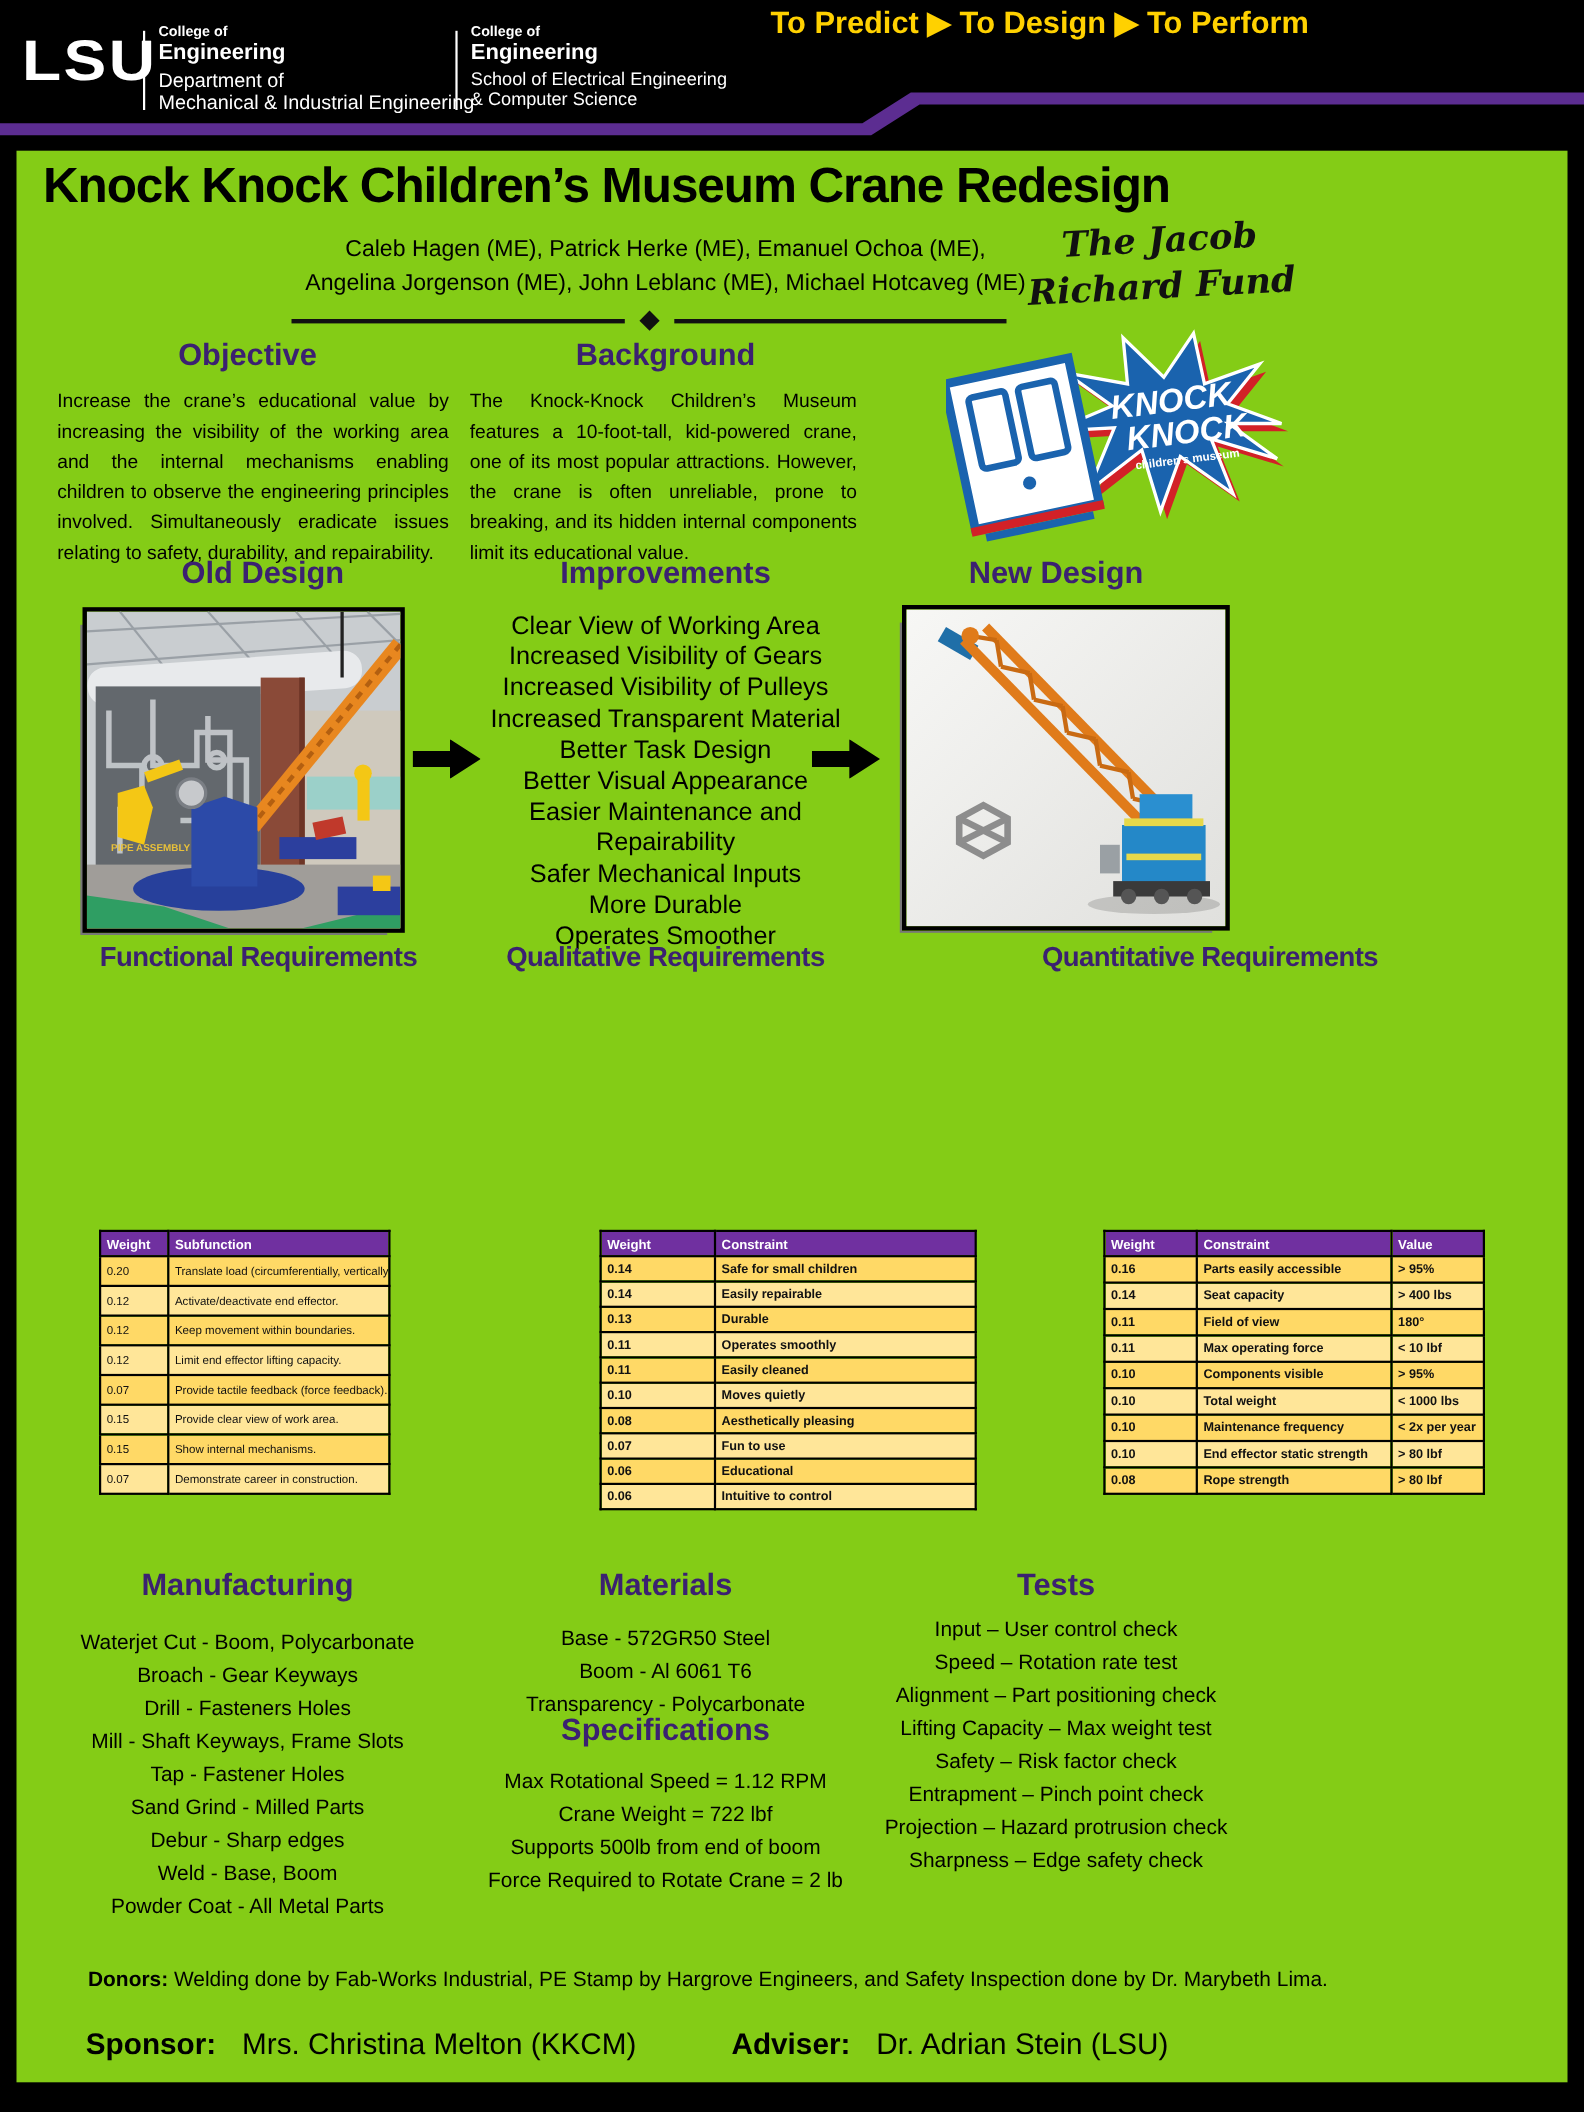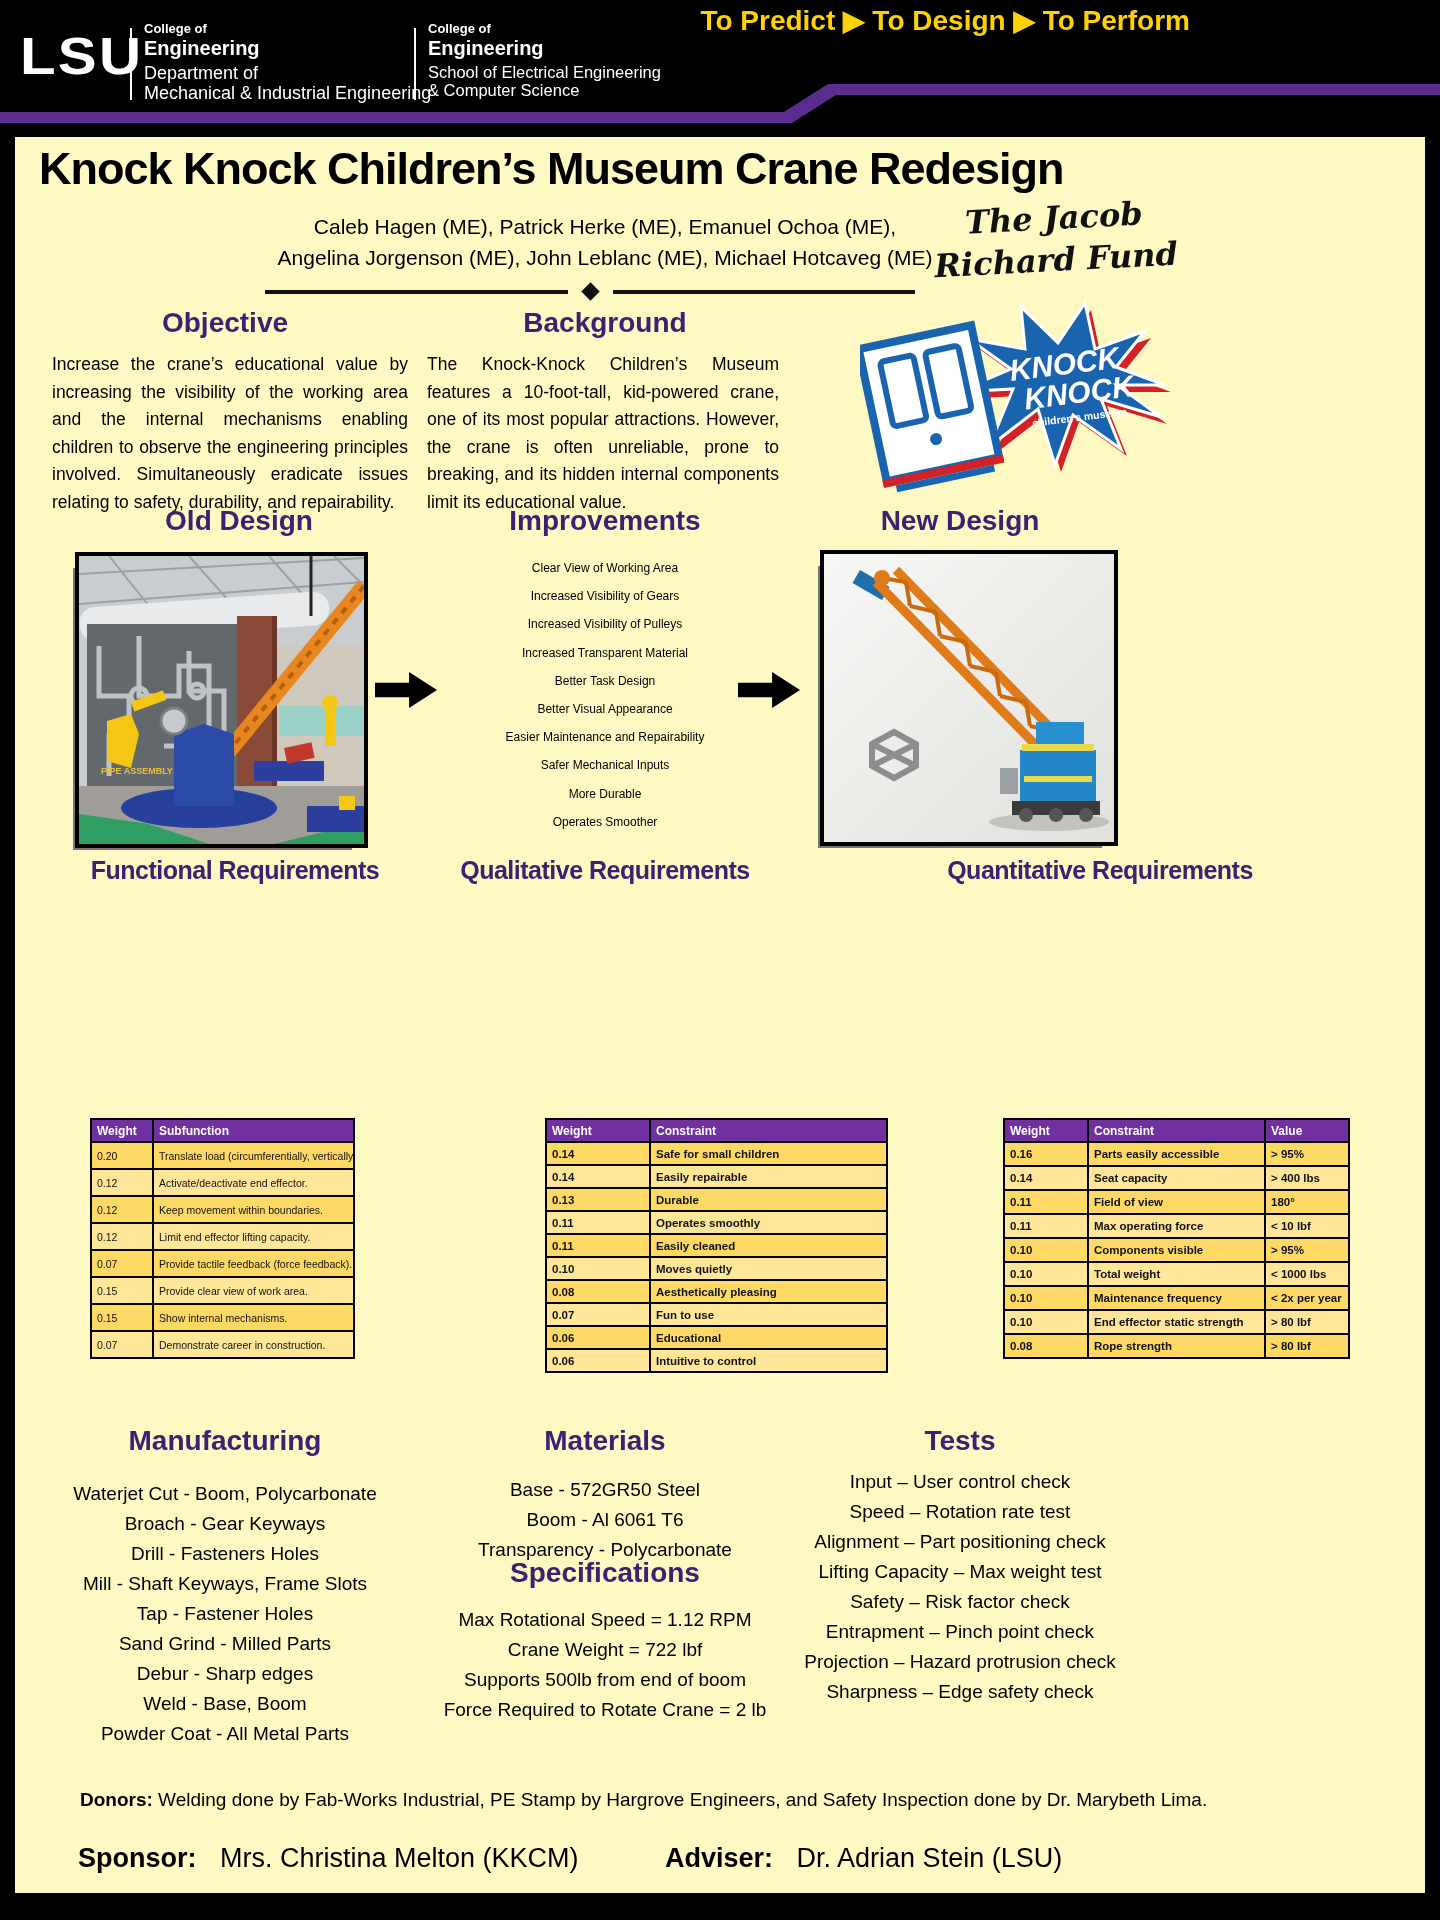--- a/index.html
+++ b/index.html
@@ -12,37 +12,37 @@
   .vbar{position:absolute;top:28px;width:2px;height:72px;background:#fff;}
   .dept{position:absolute;top:22px;line-height:1.12;}
   .dept .small{font-size:13px;font-weight:bold;}
   .dept .big{font-size:20px;font-weight:bold;margin-bottom:4px;}
   .dept .reg{font-size:18px;font-weight:normal;}
   .dept2 .reg{font-size:16.5px;}
   .motto{position:absolute;top:4px;right:250px;font-size:28px;font-weight:bold;color:#FFD100;text-align:right;}
   .programs{position:absolute;top:99px;right:250px;font-size:25px;font-weight:bold;color:#fff;}
   .bandsvg{position:absolute;left:0;top:0;}
   
-  .content{position:absolute;top:137px;left:15px;width:1410px;height:1756px;background:#fef9c3;color:#111;}
+  .content{position:absolute;top:137px;left:15px;width:1410px;height:1756px;background:#84cc16;color:#111;}
   .title{position:absolute;left:24px;top:6px;width:1110px;font-size:45px;font-weight:bold;
          letter-spacing:-1px;color:#000;white-space:nowrap;}
   .authors{position:absolute;left:240px;top:74px;width:700px;text-align:center;
            font-size:21px;line-height:31px;color:#000;}
   .fund{position:absolute;left:910px;top:60px;width:260px;text-align:center;
         font-family:"DejaVu Serif",serif;font-style:italic;font-weight:bold;
         font-size:32px;line-height:42px;transform:rotate(-3deg);}
   .divider{position:absolute;left:250px;top:148px;width:650px;display:flex;align-items:center;}
   .dline{flex:1;height:4px;background:#111;}
   .diamond{width:13px;height:13px;background:#111;transform:rotate(45deg);margin:0 16px;}
   .h-purple{position:absolute;text-align:center;font-weight:bold;color:#3B2171;}
   .h28{font-size:28px;}
   .h25{font-size:25px;letter-spacing:-0.5px;}
   .para{position:absolute;font-size:17.5px;line-height:27.5px;text-align:justify;color:#000;}
   .list{position:absolute;text-align:center;color:#000;}
-  .list .li{font-size:12px;line-height:28.2px;}
+  .list .li{font-size:23px;line-height:28.2px;}
   .list-lg .li{font-size:19px;line-height:30px;}
   .photo{position:absolute;border:4px solid #000;
          box-shadow:-9px 9px 0 -7px #777, -15px 15px 0 -14px #b5b5b5;}
   .arrow{position:absolute;width:62px;height:36px;background:#000;
          clip-path:polygon(0 30%,55% 30%,55% 0,100% 50%,55% 100%,55% 70%,0 70%);}
   
   .tblwrap{position:absolute;}
   .tblwrap table{border-collapse:collapse;width:100%;table-layout:fixed;border:2px solid #6d28d9;}
   .tblwrap th,.tblwrap td{border:2px solid #000;padding:2px 5px;white-space:nowrap;overflow:hidden;
                           text-align:left;vertical-align:middle;}

